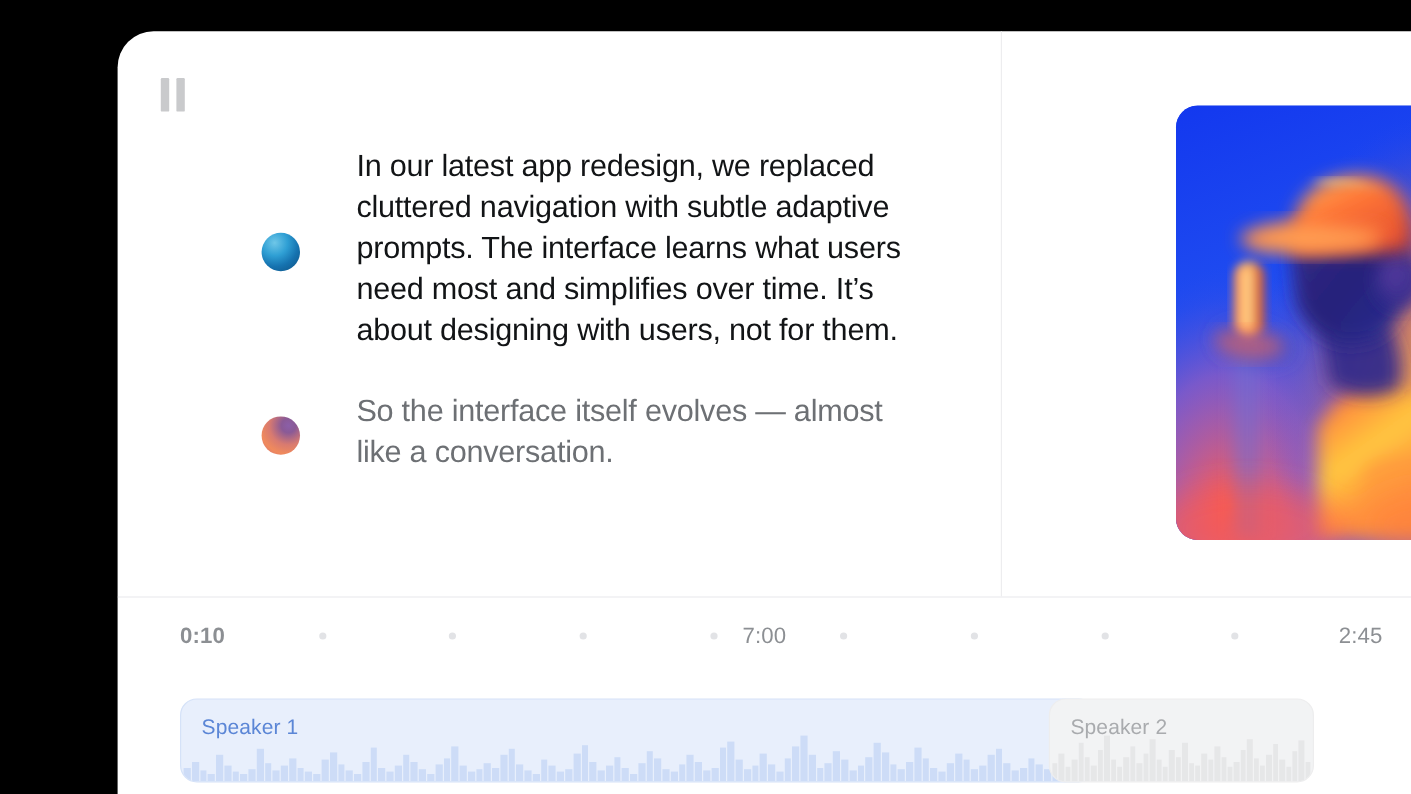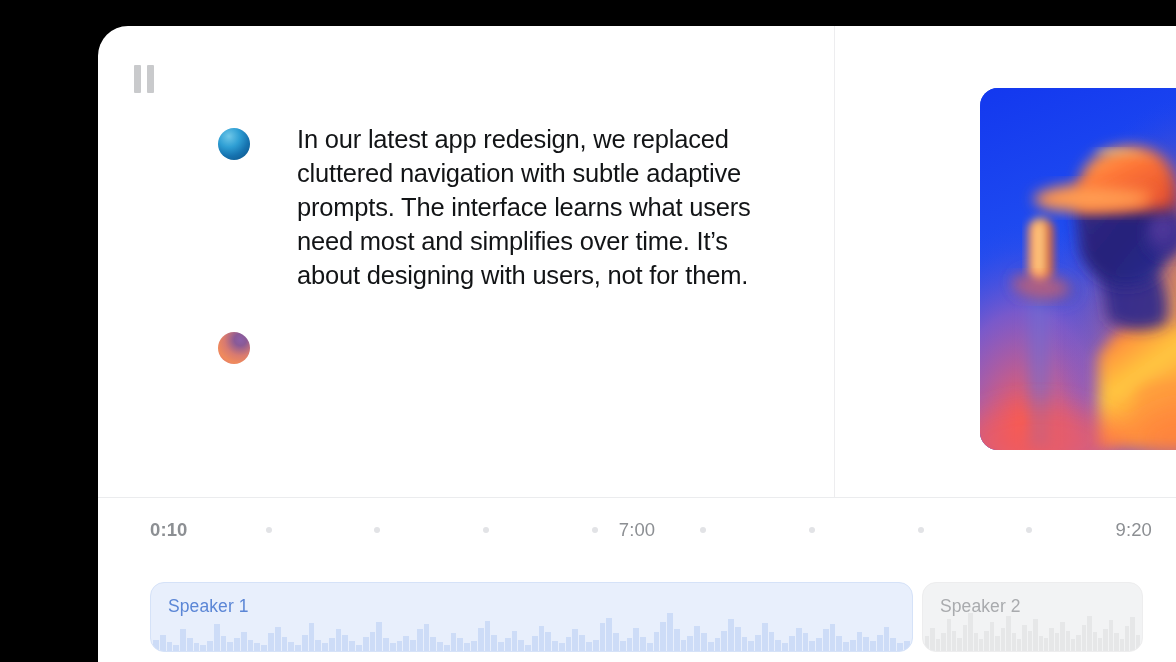--- a/index.html
+++ b/index.html
@@ -59,21 +59,21 @@
     left: 0px;
     top: 0px;
     width: 736px;
     height: 471px;
     box-sizing: border-box;
     padding: 96px 0 0 0;
   }
 
   .utterance {
     display: flex;
-    align-items: flex-start;
+    align-items: center;
     padding-left: 120px;
     margin-bottom: 34px;
   }
 
   .avatar {
     width: 32px;
     height: 32px;
     border-radius: 50%;
     flex: 0 0 32px;
     margin-top: 6px;
@@ -198,21 +198,21 @@
     overflow: hidden;
     cursor: pointer;
   }
   .track-1 {
     left: 52px;
     width: 761px;
     background: #e8effc;
     border: 1px solid #d5e2f8;
   }
   .track-2 {
-    left: 824px;
+    left: 776px;
     width: 219px;
     background: #f2f3f4;
     border: 1px solid #ededee;
   }
   .track-label {
     position: absolute;
     left: 17px;
     top: 13px;
     font-size: 17.5px;
     letter-spacing: 0.1px;
@@ -257,20 +257,21 @@
 
       <div class="utterance">
         <div class="avatar avatar-blue"></div>
         <div class="quote-bar primary"></div>
         <div class="utterance-text primary">In our latest app redesign, we replaced cluttered navigation with subtle adaptive prompts. The interface learns what users need most and simplifies over time. It’s about designing with users, not for them.</div>
       </div>
 
       <div class="utterance">
         <div class="avatar avatar-warm"></div>
         <div class="quote-bar secondary"></div>
+        <div class="utterance-text secondary">So the interface itself evolves — almost like a conversation.</div>
       </div>
 
     </div>
 
     <div class="media-pane">
       <div class="thumb">
         <svg viewBox="0 0 248 362" preserveAspectRatio="none">
           <defs>
             <linearGradient id="bg" x1="0" y1="0" x2="0.25" y2="1">
               <stop offset="0%" stop-color="#1338ef"></stop>
@@ -375,21 +376,21 @@
         </svg>
       </div>
     </div>
 
     <div class="v-divider"></div>
     <div class="h-divider"></div>
 
     <div class="ruler">
       <span class="ruler-label start">0:10</span>
       <span class="ruler-label mid">7:00</span>
-      <span class="ruler-label end">9:20</span>
+      <span class="ruler-label end">2:45</span>
       <div id="ruler-ticks">
           <span class="ruler-dot" style="left: 170.667px; background: rgb(226, 227, 230);"></span>
           <span class="ruler-dot" style="left: 279.333px; background: rgb(226, 227, 230);"></span>
           <span class="ruler-dot" style="left: 388px; background: rgb(226, 227, 230);"></span>
           <span class="ruler-dot" style="left: 496.667px; background: rgb(226, 227, 230);"></span>
           <span class="ruler-dot" style="left: 605.333px; background: rgb(226, 227, 230);"></span>
           <span class="ruler-dot" style="left: 714px; background: rgb(226, 227, 230);"></span>
           <span class="ruler-dot" style="left: 822.667px; background: rgb(226, 227, 230);"></span>
           <span class="ruler-dot" style="left: 931.333px; background: rgb(226, 227, 230);"></span>
         </div>

